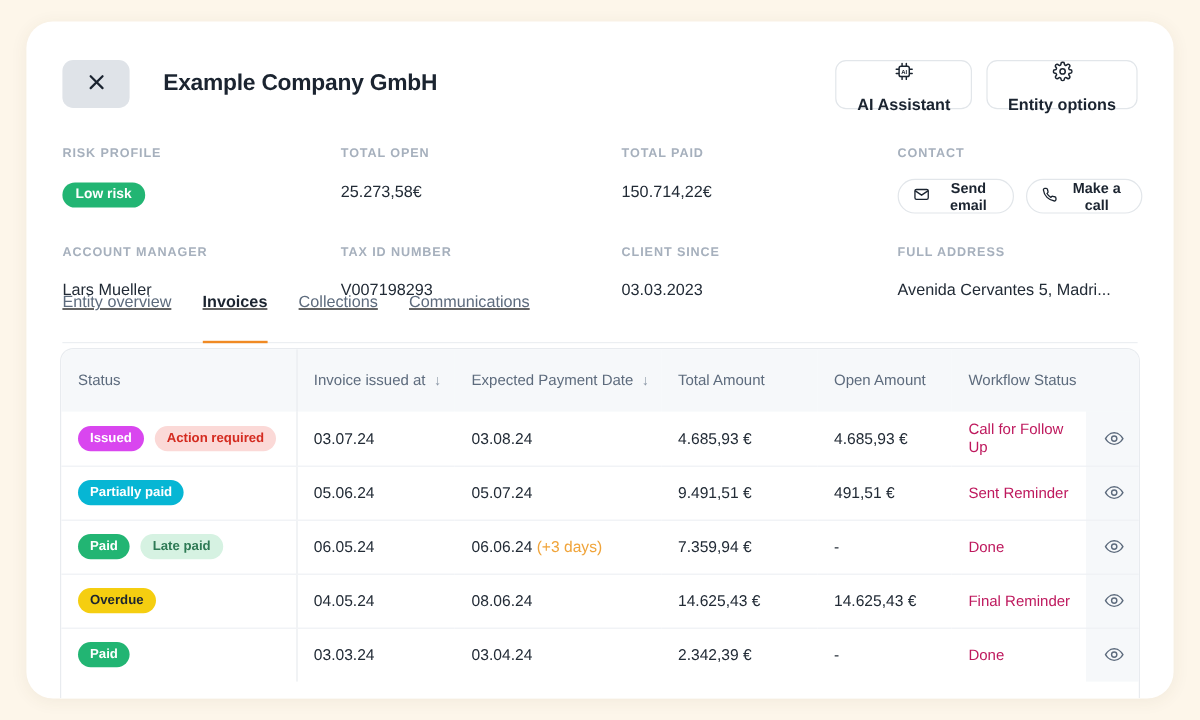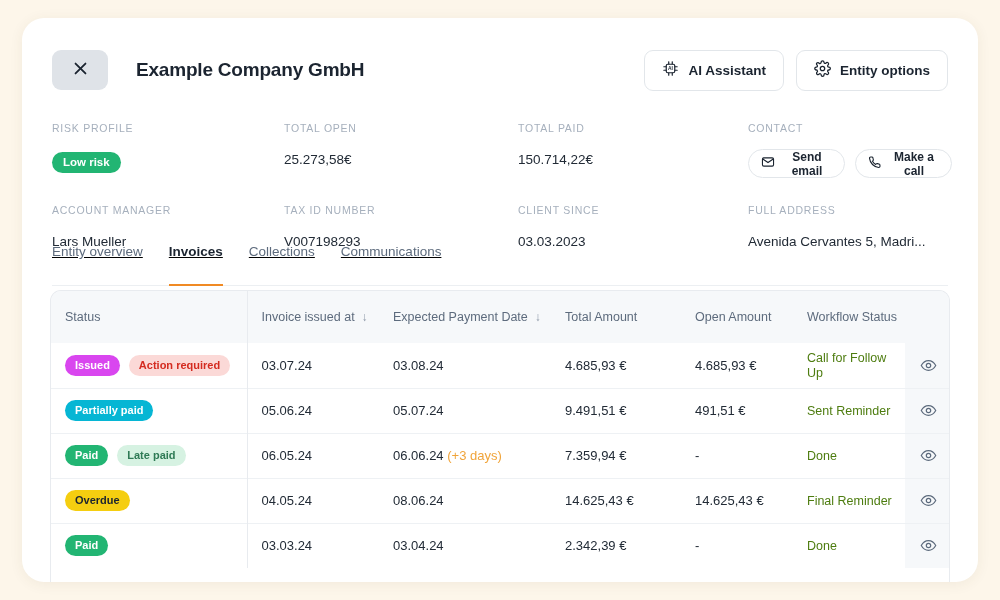--- a/index.html
+++ b/index.html
@@ -41,33 +41,34 @@
     color: #1b2430; letter-spacing: -0.2px;
   }
   .hdr-actions { margin-left: auto; display: flex; gap: 12px; }
   .obtn {
     height: 41px; padding: 0 17px;
     display: flex; align-items: center; gap: 9px;
     background: #fff; border: 1px solid #e2e6ea;
     border-radius: 9px; cursor: pointer;
     font-size: 13.5px; font-weight: bold; color: #1b2430;
     font-family: "Liberation Sans", sans-serif;
+    flex-direction: column;
   }
   .obtn svg { width: 17px; height: 17px; flex: none; }
 
   
   .meta {
     position: absolute; left: 30px; top: 88px;
     width: 900px;
     display: grid;
     grid-template-columns: 232px 234px 230px 1fr;
     row-gap: 10px;
   }
   .mlabel {
-    font-size: 10.5px; font-weight: normal;
+    font-size: 10.5px; font-weight: bold;
     letter-spacing: 0.75px; text-transform: uppercase;
     color: #a6b0bd; padding-top: 16px;
   }
   .mval {
     font-size: 13.5px; color: #222b36; padding-top: 8px;
   }
   .pill {
     display: inline-block; padding: 4px 11px 5px;
     border-radius: 999px; font-size: 11.5px; font-weight: bold;
     color: #fff;
@@ -125,21 +126,21 @@
   .c-issued { width: 132px; }
   .c-exp    { width: 172px; }
   .c-total  { width: 130px; }
   .c-open   { width: 112px; }
   .c-wf     { width: 112px; }
   .c-eye    { width: 46px; }
   .sep-l { border-left: 1px solid #e8ebef; }
   .eye-cell { background: #f6f8fa; text-align: center; padding: 0; cursor: pointer; }
   .eye-cell svg { width: 17px; height: 17px; vertical-align: middle; }
   thead .eye-cell { background: #f6f8fa; }
-  .wf { color: #4d7c0f; font-size: 12.5px; }
+  .wf { color: #be185d; font-size: 12.5px; }
   .late { color: #f0a43a; }
   .badges { display: flex; align-items: center; gap: 9px; }
   .b {
     display: inline-block; padding: 4px 10px 5px;
     border-radius: 999px; font-size: 11px; font-weight: bold;
     white-space: nowrap;
   }
   tbody tr:first-child td { border-top: none; }
 </style>
 </head>

